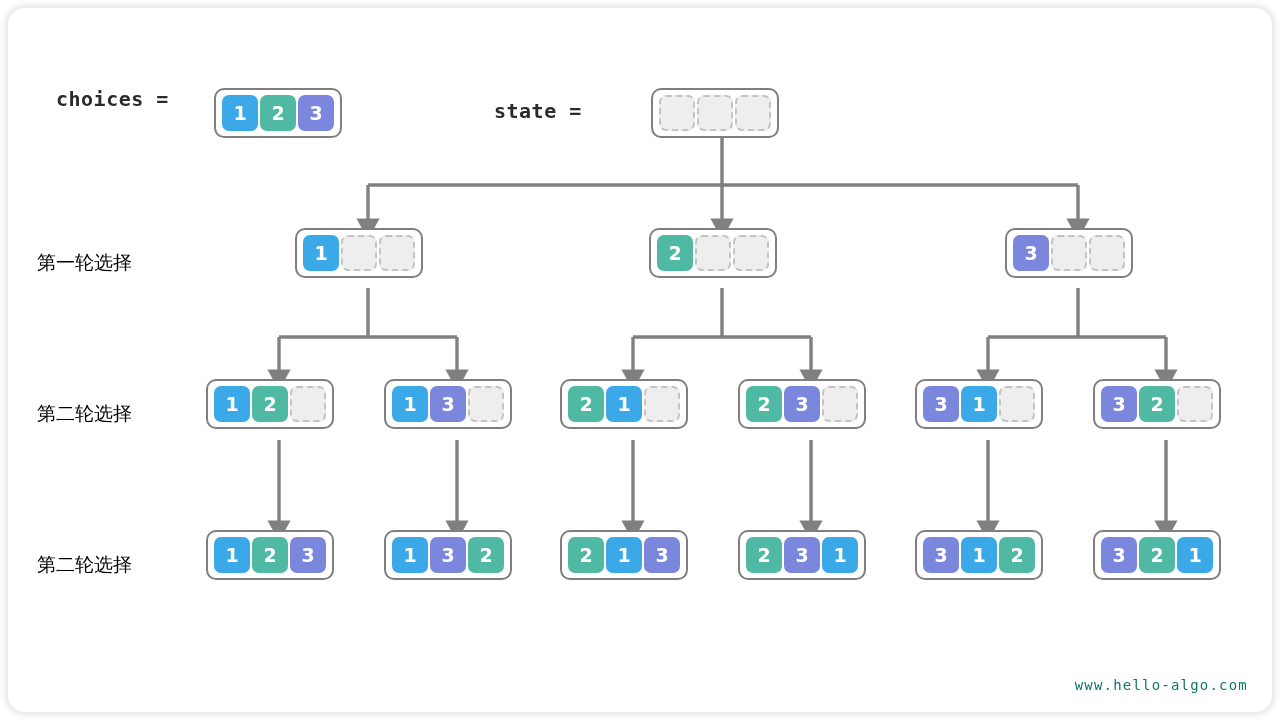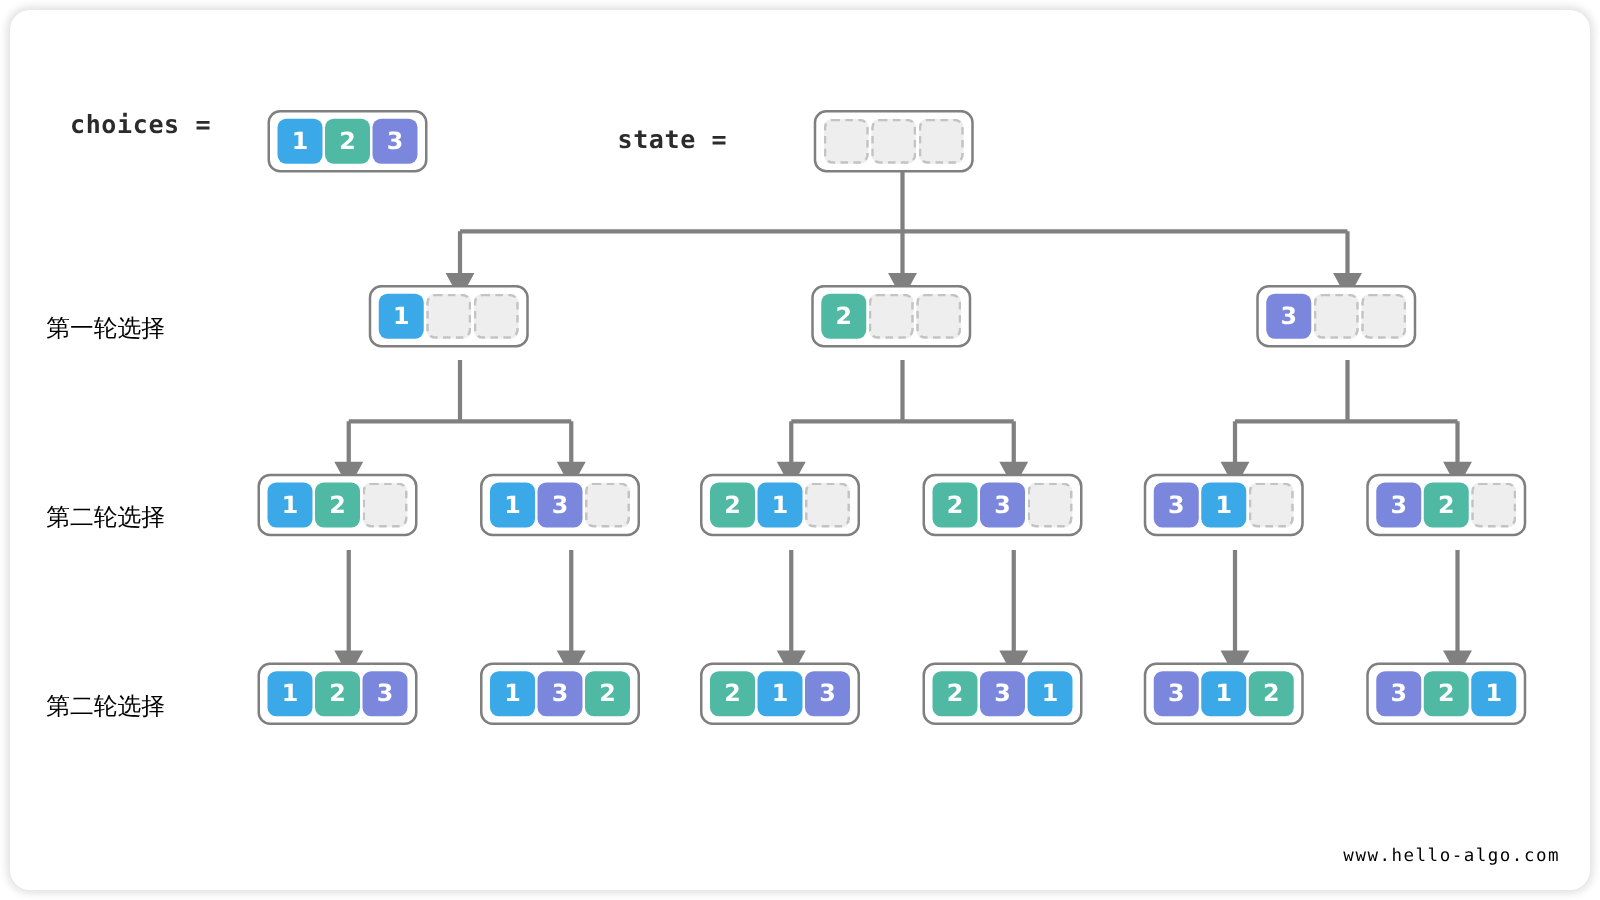--- a/index.html
+++ b/index.html
@@ -64,21 +64,21 @@
     color: #000000;
     white-space: nowrap;
   }
 
   .watermark {
     position: absolute;
     right: 32px;
     bottom: 27px;
     font-family: "DejaVu Sans Mono", monospace;
     font-size: 14px;
-    color: #000000;
+    color: #0f766e;
     letter-spacing: 1.2px;
     white-space: nowrap;
   }
 
   
   .array {
     position: absolute;
     display: flex;
     align-items: center;
     gap: 2px;

